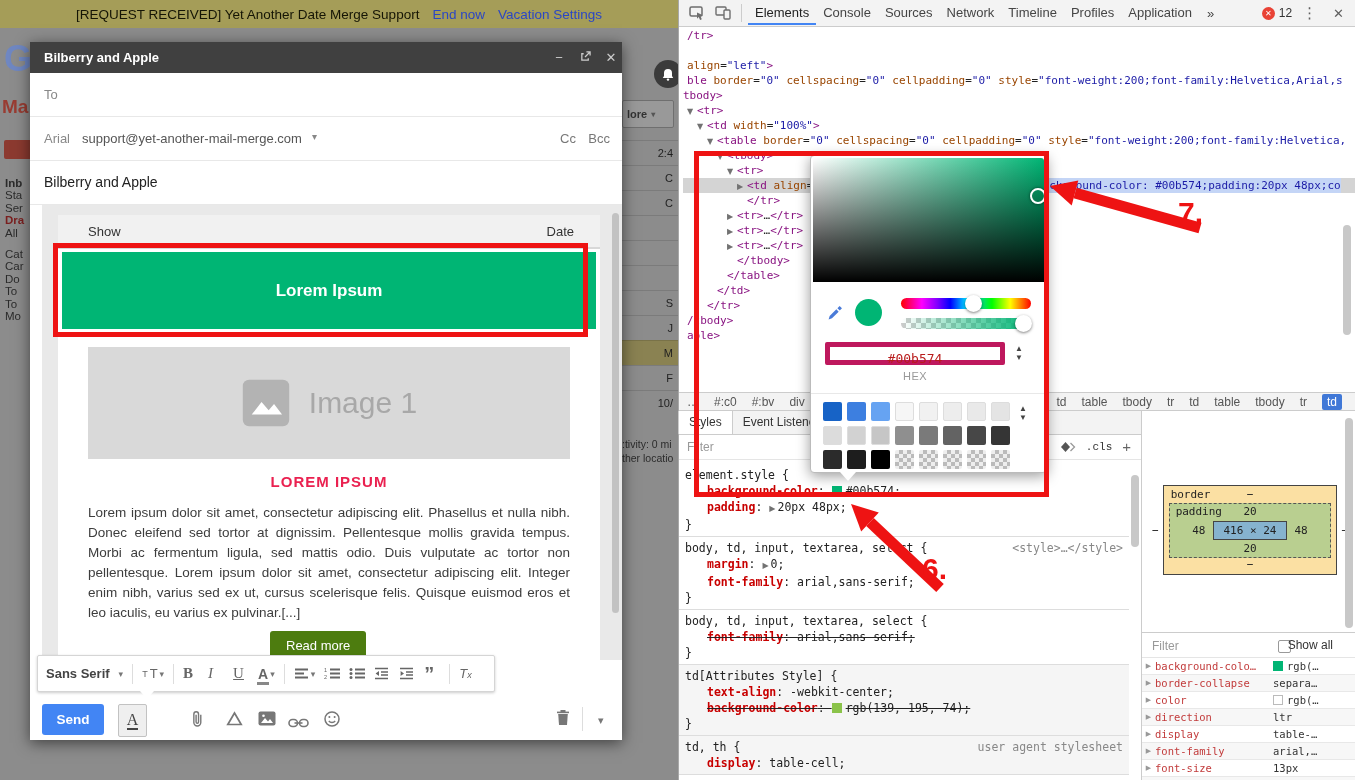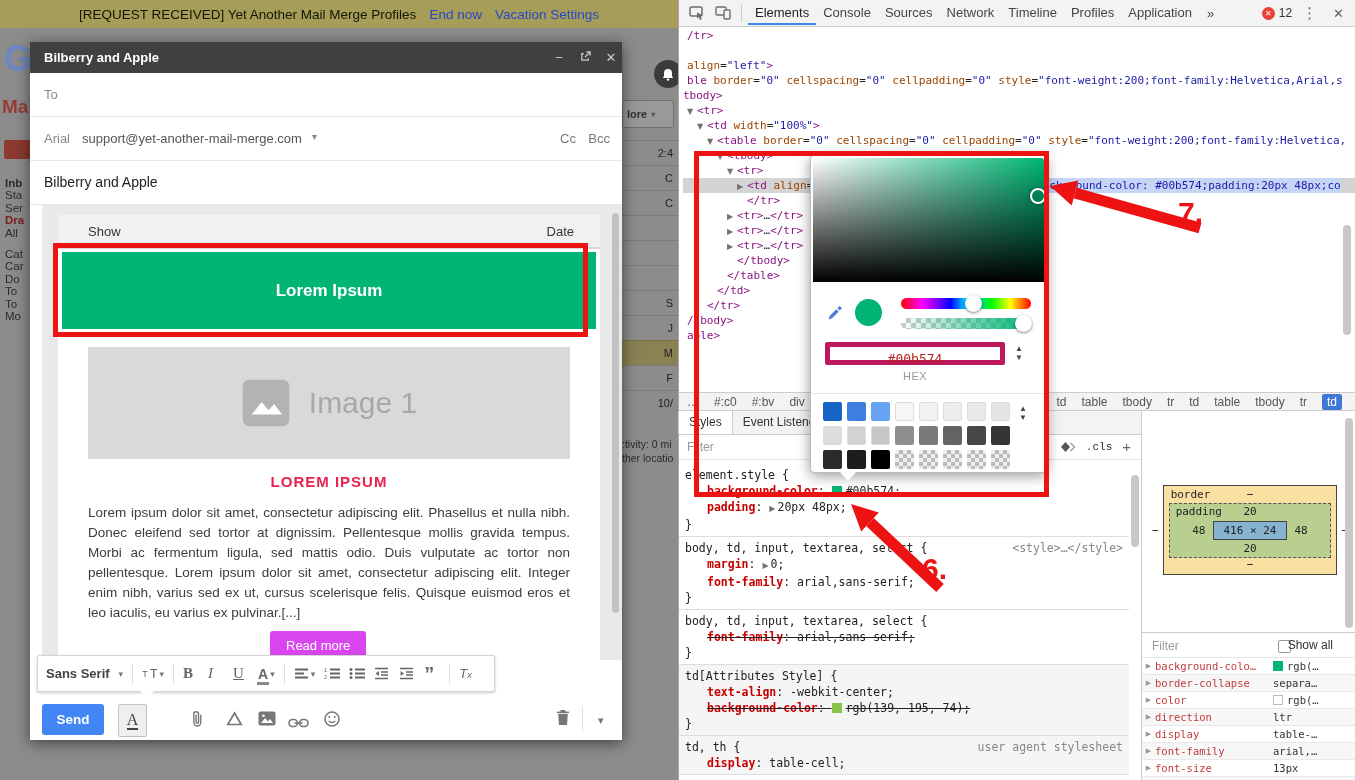--- a/index.html
+++ b/index.html
@@ -183,21 +183,21 @@
   #lbl7{left:1178px;top:196px;}
   #lbl6{left:922px;top:552px;}
 </style>
 </head>
 <body>
 
 <div id="app">
 
   <div id="gmail" class="abs">
     <div id="top-banner" class="abs">
-      <span class="notice">[REQUEST RECEIVED] Yet Another Mail Merge Profiles</span>
+      <span class="notice">[REQUEST RECEIVED] Yet Another Date Merge Support</span>
       <span class="lnk">End now</span>
       <span class="lnk">Vacation Settings</span>
     </div>
     <div class="g-logo abs">G</div>
     <div class="mail-logo abs">Ma</div>
     <div class="compose-btn abs"></div>
     <div id="gm-sidebar" class="abs">
         <div class="gm-side-item b">Inb</div>
         <div class="gm-side-item">Sta</div>
         <div class="gm-side-item">Ser</div>
@@ -274,21 +274,21 @@
           </div>
           <div id="image-ph">
             <svg width="50" height="50" viewBox="0 0 56 56">
                 <rect x="2" y="2" width="52" height="52" rx="7" fill="#b3b3b3"></rect>
                 <path d="M12 41l11-14 8 9 6-7 9 12z" fill="#fff"></path>
               </svg>
             <span class="lbl">Image 1</span>
           </div>
           <div id="lorem-head" style="color: rgb(234, 33, 80);">LOREM IPSUM</div>
           <div id="lorem-para">Lorem ipsum dolor sit amet, consectetur adipiscing elit. Phasellus et nulla nibh. Donec eleifend sed tortor at dignissim. Pellentesque mollis gravida tempus. Morbi ac fermentum ligula, sed mattis odio. Duis vulputate ac tortor non pellentesque. Lorem ipsum dolor sit amet, consectetur adipiscing elit. Integer enim nibh, varius sed ex ut, cursus scelerisque felis. Quisque euismod eros et leo iaculis, eu varius ex pulvinar.[...]</div>
-          <div id="read-more" style="background: #d946ef;">Read more</div>
+          <div id="read-more" style="background: #4d7c0f;">Read more</div>
         </div>
         <div id="email-scroll"></div>
       </div>
 
       <div id="fmt-toolbar" class="abs">
         <span class="fname">Sans Serif</span>
         <span class="caret">▾</span>
         <span class="vsep"></span>
         <span class="fmt-ic">
             <span style="font-size:9px;">T</span>

